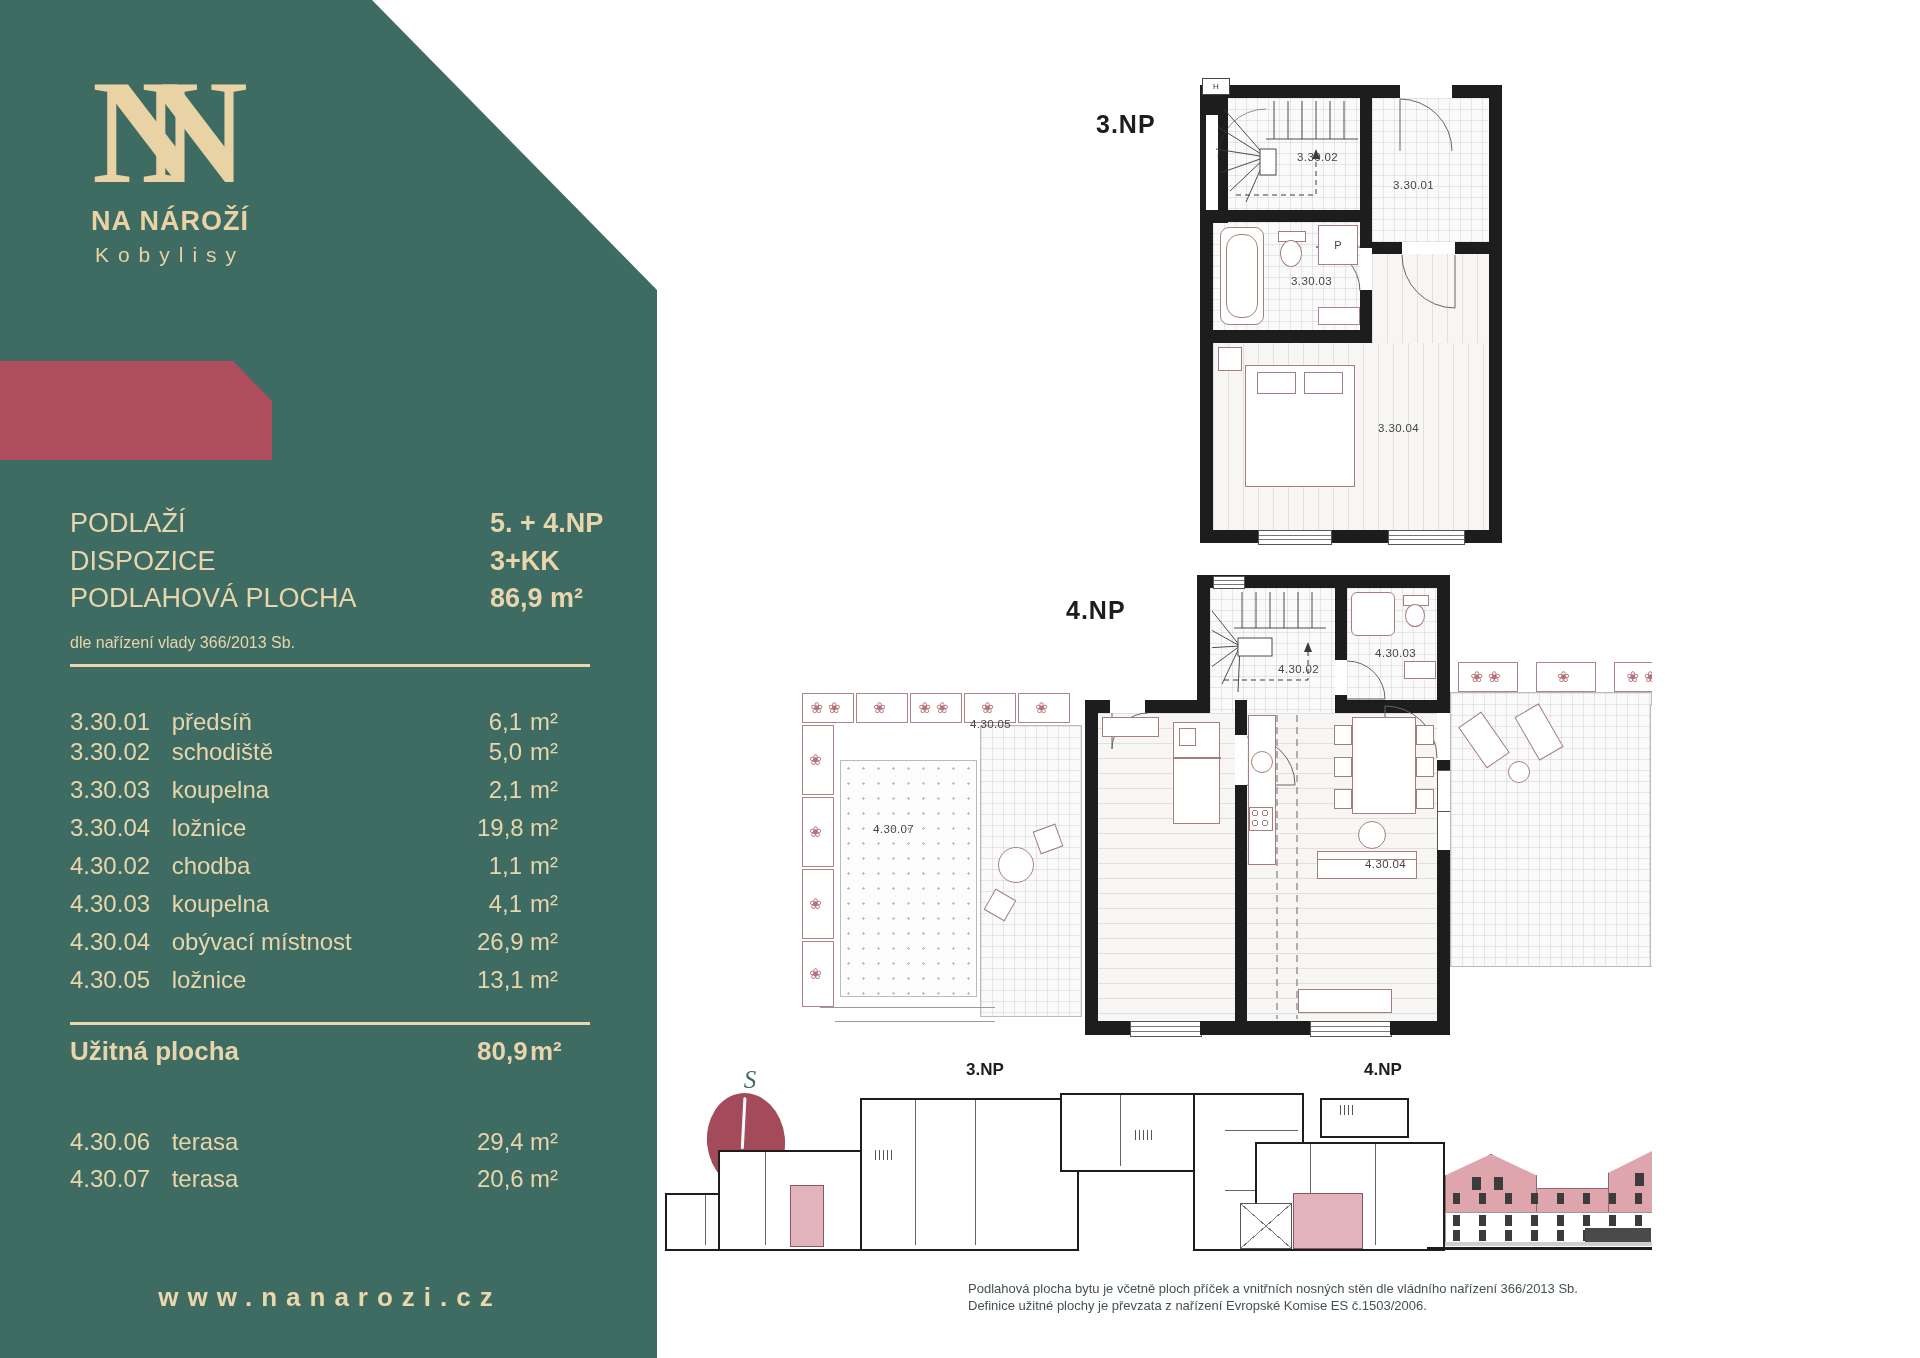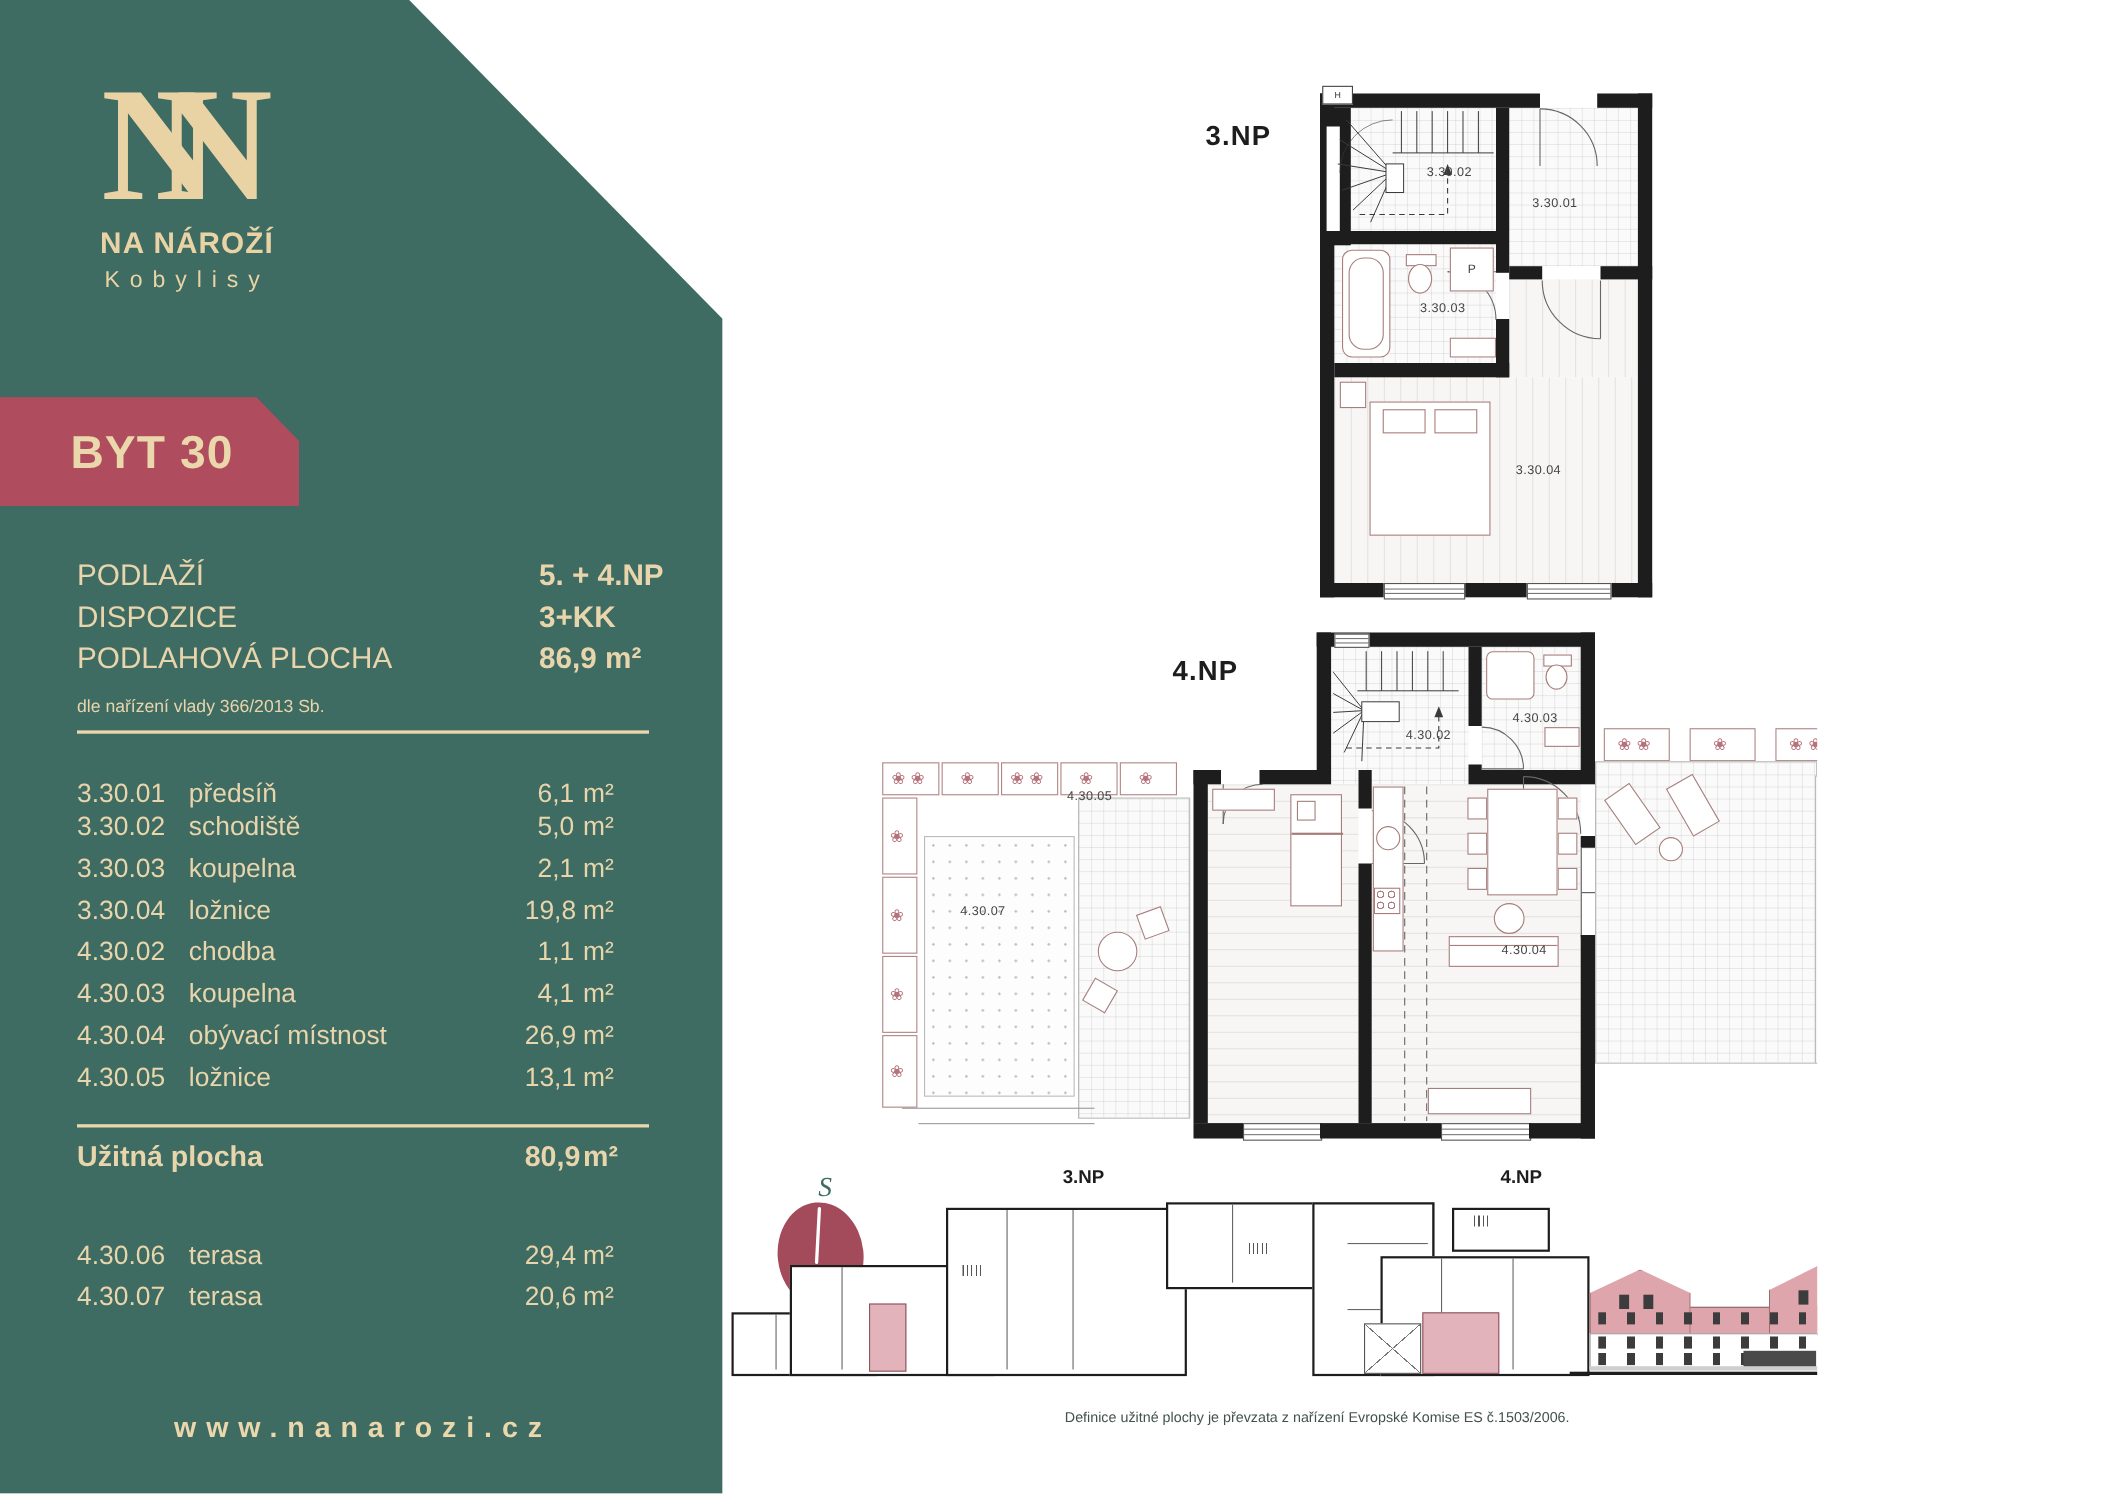--- a/index.html
+++ b/index.html
@@ -114,21 +114,20 @@
 
   <div class="sidebar-shape"></div>
 
   <div class="logo-block">
     <div class="monogram"><span>N</span><span class="n2">N</span></div>
     <div class="brand-name">NA NÁROŽÍ</div>
     <div class="brand-city">Kobylisy</div>
   </div>
 
   <div class="ribbon"></div>
-  <div class="ribbon-text">BYT 30</div>
 
   <div class="sum-row" style="top:508px">
     <span>PODLAŽÍ</span>
     <span class="val">5. + 4.NP</span>
   </div>
   <div class="sum-row" style="top:546px">
     <span>DISPOZICE</span>
     <span class="val">3+KK</span>
   </div>
   <div class="sum-row" style="top:583px">
@@ -507,16 +506,17 @@
     <div class="facade"></div>
     <div class="winrow" style="left:8px;top:45px;width:404px"></div>
     <div class="winrow" style="left:8px;top:67px;width:404px"></div>
     <div class="winrow" style="left:8px;top:82px;width:404px"></div>
     <div class="entrydark"></div>
     <div class="groundstrip"></div>
     <div class="groundline"></div>
   </div>
 
   <div class="disclaimer">
+    <div>Podlahová plocha bytu je včetně ploch příček a vnitřních nosných stěn dle vládního nařízení 366/2013 Sb.</div>
     <div>Definice užitné plochy je převzata z nařízení Evropské Komise ES č.1503/2006.</div>
   </div>
 
 </div>
 
 </body></html>

